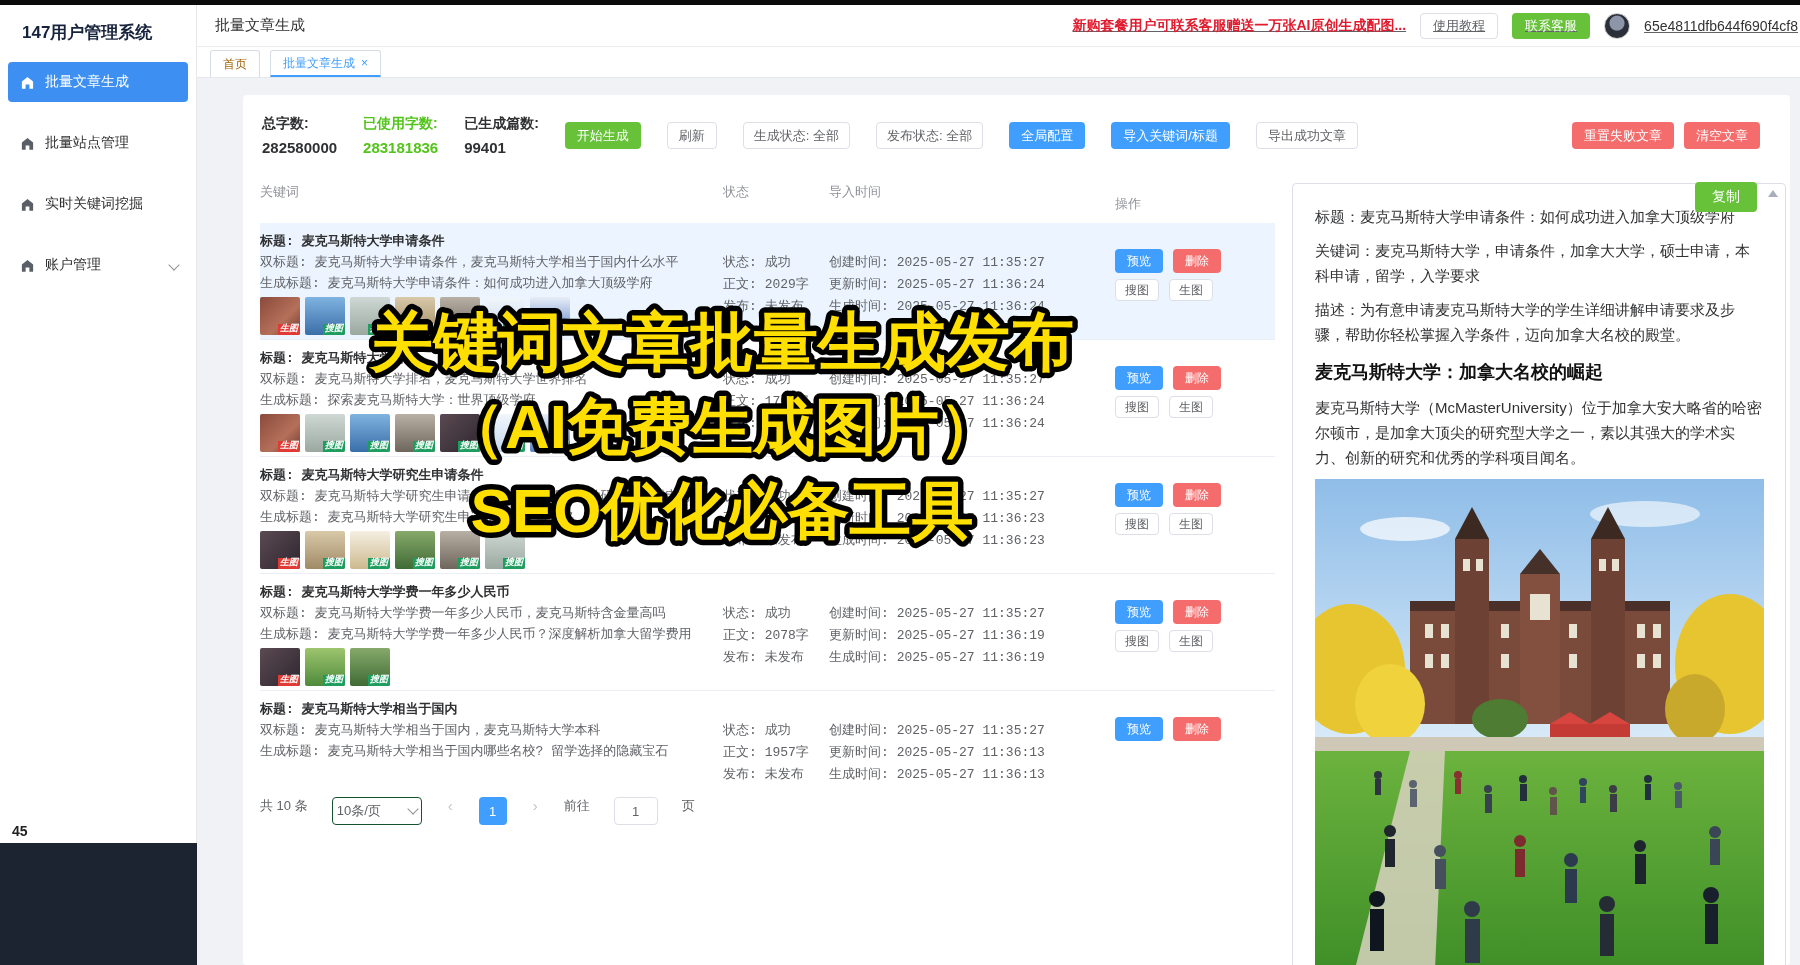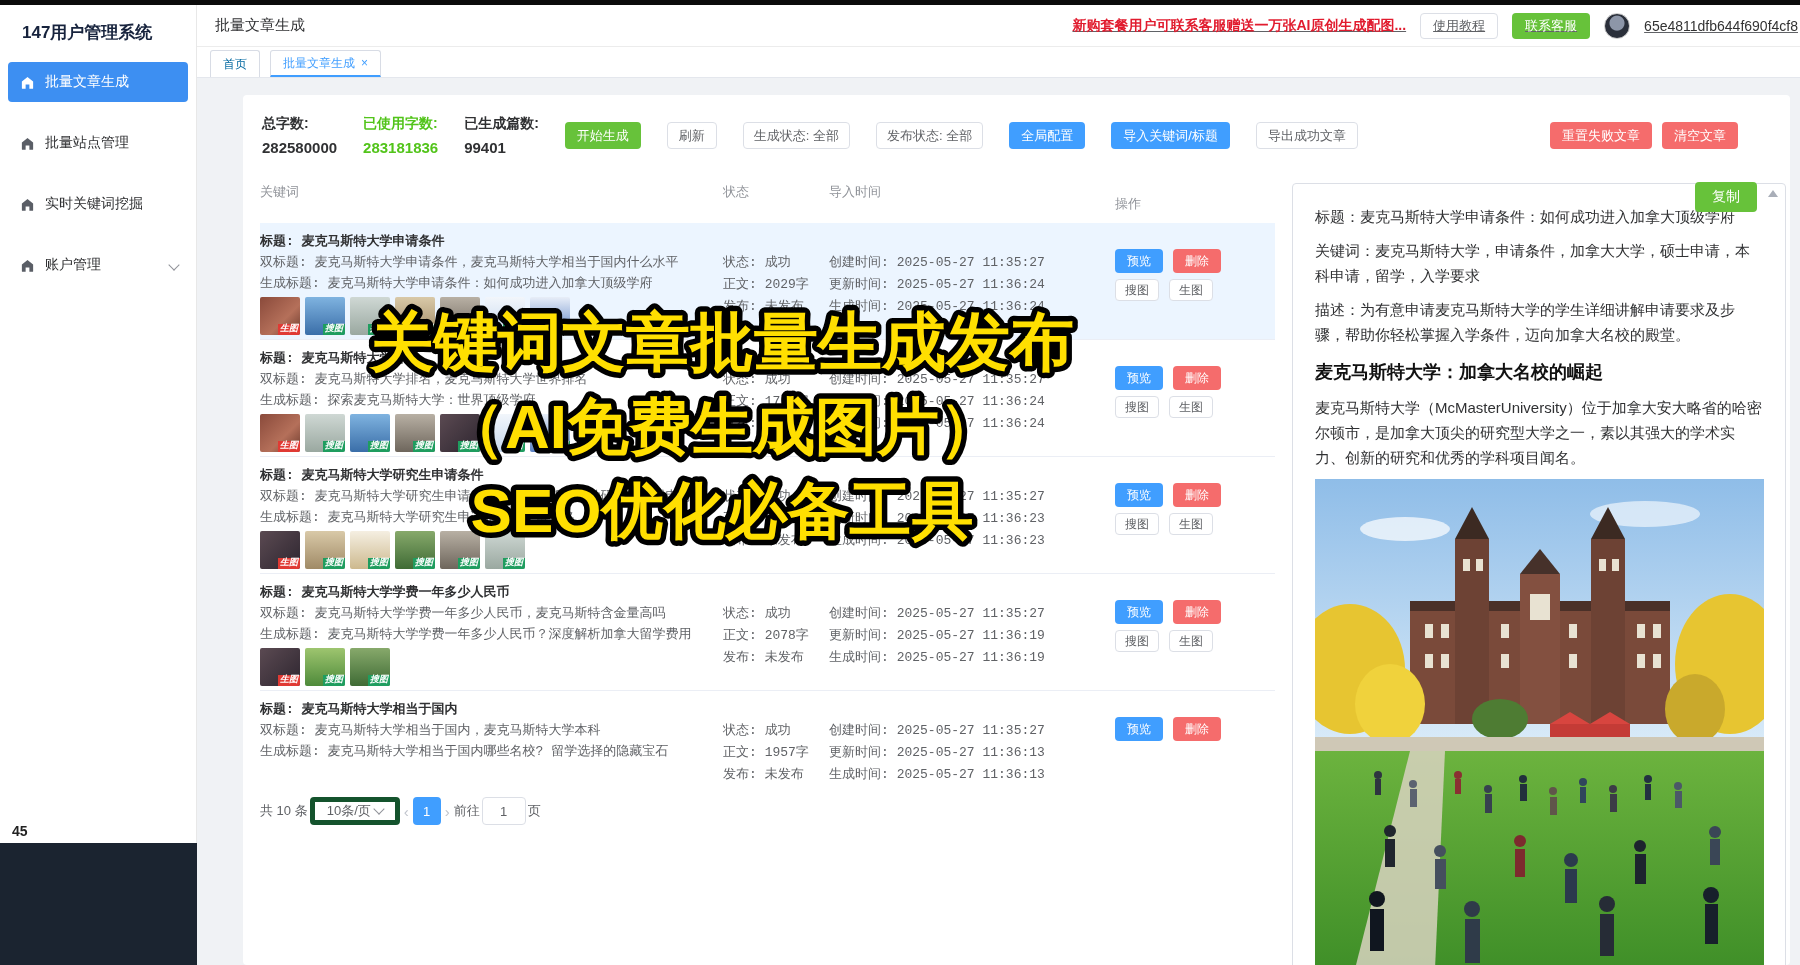--- a/index.html
+++ b/index.html
@@ -29,28 +29,28 @@
   .btn.plain { background:#fff; border-color:#dcdfe6; color:#606266; }
   .btn.green { background:#67c23a; color:#fff; }
   .btn.blue { background:#409eff; color:#fff; }
   .btn.red { background:#f56c6c; color:#fff; }
   .hbtn { height:26px; padding:0 12px; }
   .avatar { width:26px; height:26px; border-radius:50%; background:radial-gradient(circle at 50% 38%, #8d96a8 0 7px, #2a2f3a 8px); border:1px solid #ccc; flex:0 0 auto; }
   .uid { font-size:14px; color:#333; white-space:nowrap; overflow:hidden; max-width:352px; }
 
   
   .tabbar { position:absolute; left:197px; top:47px; width:1603px; height:31px; background:#fff; border-bottom:1px solid #e4e7ed; display:flex; align-items:flex-end; padding-left:13px; gap:10px; z-index:4; }
-  .tab { height:27px; display:inline-flex; align-items:center; gap:6px; padding:0 12px; font-size:12px; border:1px solid #d8dce5; border-bottom:none; color:#0369a1; background:#fff; border-radius:3px 3px 0 0; cursor:pointer; }
+  .tab { height:27px; display:inline-flex; align-items:center; gap:6px; padding:0 12px; font-size:12px; border:1px solid #d8dce5; border-bottom:none; color:#a16207; background:#fff; border-radius:3px 3px 0 0; cursor:pointer; }
   .tab.active { color:#409eff; border-bottom:2px solid #409eff; }
   .tab .x { color:#409eff; font-size:12px; }
 
   
   .card { position:absolute; left:243px; top:95px; width:1547px; height:870px; background:#fff; border-radius:4px; overflow:hidden; z-index:3; }
 
-  .statsbar { display:flex; align-items:center; padding:20px 52px 6px 19px; gap:26px; }
+  .statsbar { display:flex; align-items:center; padding:20px 30px 6px 19px; gap:26px; }
   .stat .lb { font-size:14px; font-weight:bold; color:#303133; }
   .stat .vl { font-size:15px; font-weight:bold; color:#303133; margin-top:6px; }
   .stat.green .lb, .stat.green .vl { color:#52c41a; }
   .tbtn { height:27px; padding:0 11px; }
   .selbox { height:27px; border:1px solid #dcdfe6; border-radius:4px; background:#fff; display:inline-flex; align-items:center; padding:0 10px; font-size:13px; color:#606266; cursor:pointer; gap:8px; }
   .rightbtns { margin-left:auto; display:flex; gap:10px; }
 
   
   .table { position:absolute; left:17px; top:80px; width:1015px; }
   .thead { display:flex; font-size:13px; color:#909399; padding:8px 0 10px 0; }
@@ -75,22 +75,22 @@
   .g9{background:linear-gradient(135deg,#5b4a52,#2e2630);} .g10{background:linear-gradient(180deg,#9ec56f,#4e8a3a);}
   .g11{background:linear-gradient(180deg,#87a96b,#3f6b35);}
   .meta { font-size:13px; line-height:22px; color:#606266; margin-top:21px; }
   .meta b { font-weight:normal; }
   .c-ac .btnrow { display:flex; gap:10px; margin-top:6px; }
   .c-ac { padding-top:12px; }
   .abtn { width:48px; height:24px; font-size:12px; }
   .abtn2 { width:44px; height:22px; font-size:12px; }
 
   
-  .pager { display:flex; align-items:center; gap:2px; padding:14px 0 0 0; font-size:13px; color:#606266; }
-  .psel { height:28px; width:90px; border:5px solid #14532d; border-radius:4px; display:inline-flex; align-items:center; justify-content:space-between; padding:0 12px; cursor:pointer; }
+  .pager { display:flex; align-items:flex-start; gap:24px; padding:14px 0 0 0; font-size:13px; color:#606266; }
+  .psel { height:28px; width:90px; border:1px solid #14532d; border-radius:4px; display:inline-flex; align-items:center; justify-content:space-between; padding:0 4px; cursor:pointer; }
   .parrow { color:#c0c4cc; font-size:15px; cursor:pointer; padding:0 2px; }
   .pnum { width:28px; height:28px; background:#409eff; color:#fff; border-radius:4px; display:inline-flex; align-items:center; justify-content:center; font-size:13px; cursor:pointer; }
   .goto-input { width:44px; height:28px; border:1px solid #dcdfe6; border-radius:4px; text-align:center; font-size:13px; color:#606266; outline:none; }
 
   
   .panel { position:absolute; left:1049px; top:88px; width:494px; height:790px; border:1px solid #dcdfe6; border-radius:4px; background:#fff; padding:20px 22px; overflow:hidden; }
   .panel p { font-size:15px; line-height:25px; color:#303133; margin-bottom:9px; }
   .panel h3 { font-size:18px; color:#111; margin:13px 0 11px 0; }
   .copybtn { position:absolute; right:33px; top:0px; height:30px; padding:5px 14px; font-size:14px; border-radius:4px; z-index:6; }
   .scroll-arrow { position:absolute; right:7px; top:6px; width:0; height:0; border-left:5px solid transparent; border-right:5px solid transparent; border-bottom:7px solid #a9aeb8; }

